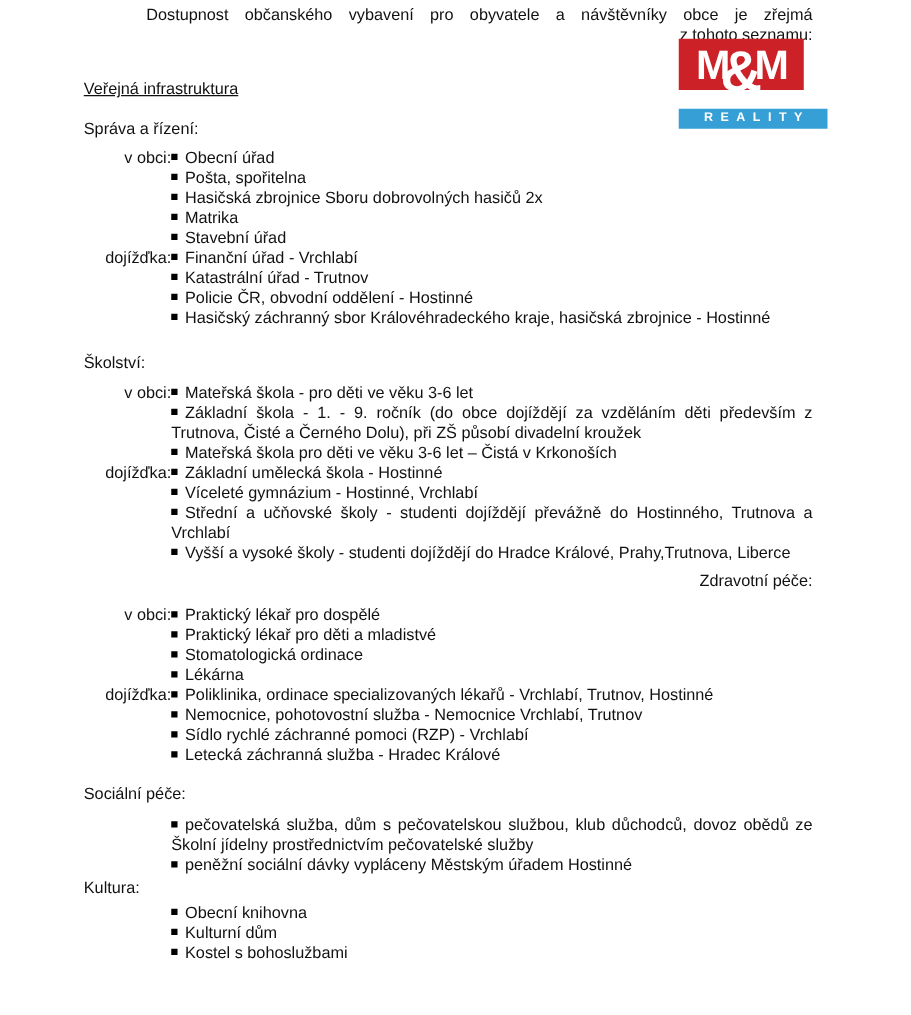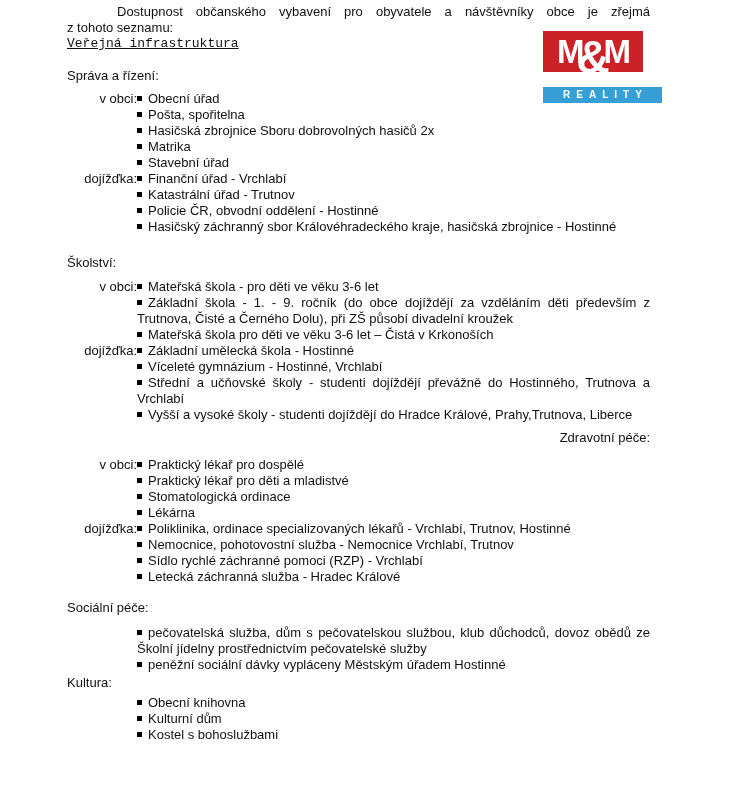--- a/index.html
+++ b/index.html
@@ -12,24 +12,24 @@
     padding:4px 79px 0 67px;
     font-family:"Liberation Sans","DejaVu Sans",sans-serif;
     font-size:13px; line-height:16px;
     color:#111;
     overflow:hidden;
   }
   p,h2,h3 { margin:0; padding:0; font-size:13px; font-weight:normal; }
 
   
   .intro-l1 { text-indent:50px; text-align:justify; text-align-last:justify; }
-  .intro-l2 { text-align:left; }
+  .intro-l2 { text-align:right; }
 
   
-  .heading { text-decoration:underline;font-family:Liberation Mono, monospace; }
+  .heading { margin-top:27px; text-decoration:underline; }
 
   
   .sec0 { margin-top:16px; } .sec0 .sec-title { margin-bottom:7px; }
   .sec1 { margin-top:20px; } .sec1 .sec-title { margin-bottom:8px; }
   .sec2 { margin-top:7px; }  .sec2 .sec-title { margin-bottom:11px;text-align:right; }
   .sec3 { margin-top:15px; } .sec3 .sec-title { margin-bottom:9px; }
   .sec4 { margin-top:2px; }  .sec4 .sec-title { margin-bottom:4px; }
 
   .grid { display:grid; grid-template-columns:70px 1fr; }
   .lbl { text-align:right; }

